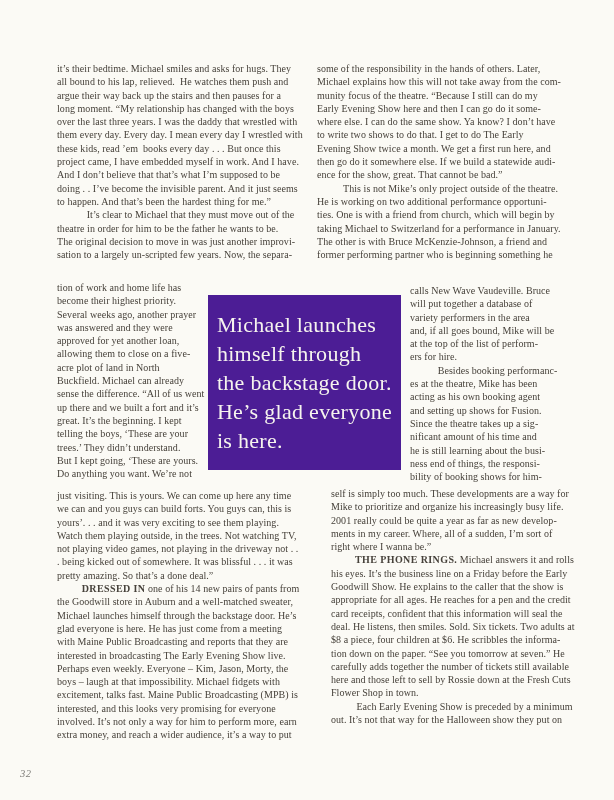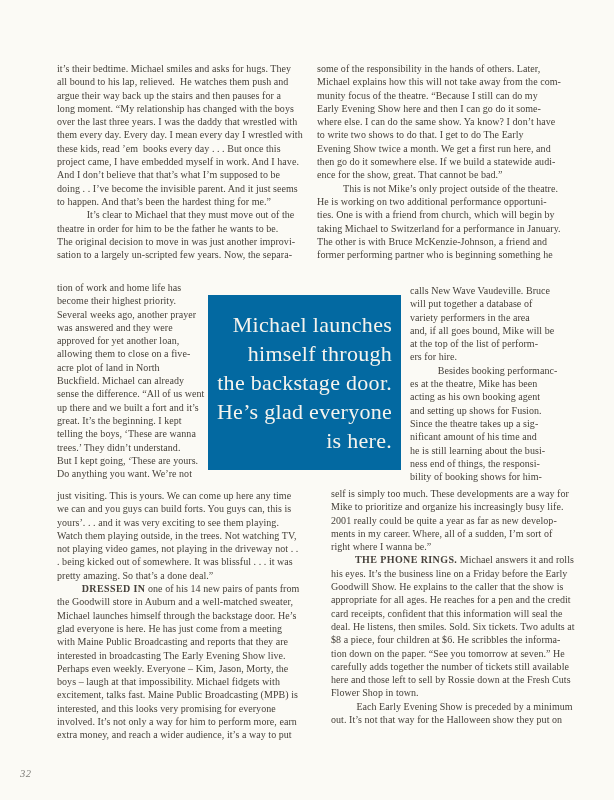--- a/index.html
+++ b/index.html
@@ -19,23 +19,23 @@
     color:#46413a;
     font-size:10px;
     line-height:13.3px;
     letter-spacing:0.05px;
   }
   .line{white-space:pre;}
   .indent{padding-left:17px;text-align:center;}
   .lead{font-weight:bold;letter-spacing:0.4px;}
   .pullquote{
     position:absolute;left:208px;top:295px;width:193px;height:175px;
-    background:#0369a1;
+    background:#4c1d95;
     display:flex;align-items:center;justify-content:center;
-    text-align:right;
+    text-align:left;
   }
   .pullquote .quote-inner{
     color:#f6f4ee;
     font-size:22px;
     line-height:29px;
     letter-spacing:0.3px;
   }
   .pullquote .line{white-space:pre;}
   .pagenum{
     position:absolute;left:20px;top:768px;
@@ -70,21 +70,21 @@
       <div class="line">become their highest priority.</div>
       <div class="line">Several weeks ago, another prayer</div>
       <div class="line">was answered and they were</div>
       <div class="line">approved for yet another loan,</div>
       <div class="line">allowing them to close on a five-</div>
       <div class="line">acre plot of land in North</div>
       <div class="line">Buckfield. Michael can already</div>
       <div class="line">sense the difference. “All of us went</div>
       <div class="line">up there and we built a fort and it’s</div>
       <div class="line">great. It’s the beginning. I kept</div>
-      <div class="line">telling the boys, ‘These are wanna</div>
+      <div class="line">telling the boys, ‘These are your</div>
       <div class="line">trees.’ They didn’t understand.</div>
       <div class="line">But I kept going, ‘These are yours.</div>
       <div class="line">Do anything you want. We’re not</div>
     </div>
 
   <div class="tblock" style="left:57px;top:489px;width:250px">
       <div class="line">just visiting. This is yours. We can come up here any time</div>
       <div class="line">we can and you guys can build forts. You guys can, this is</div>
       <div class="line">yours’. . . and it was very exciting to see them playing.</div>
       <div class="line">Watch them playing outside, in the trees. Not watching TV,</div>

